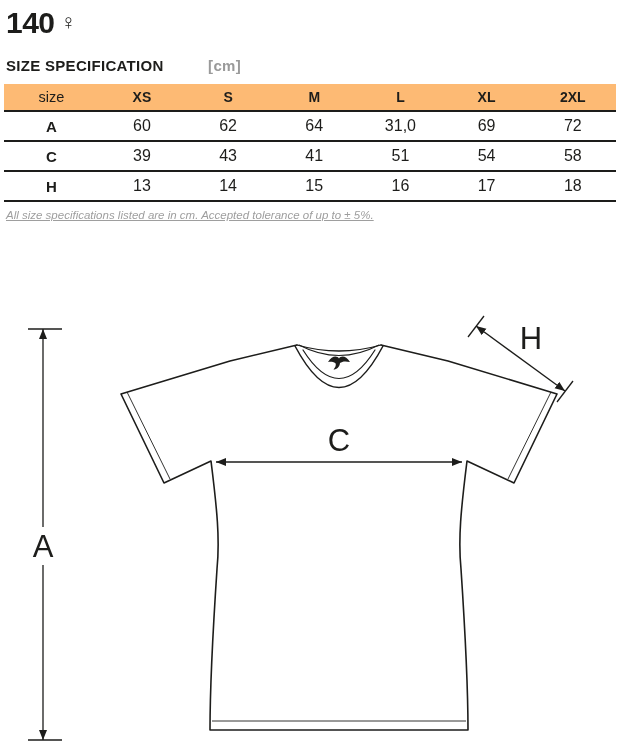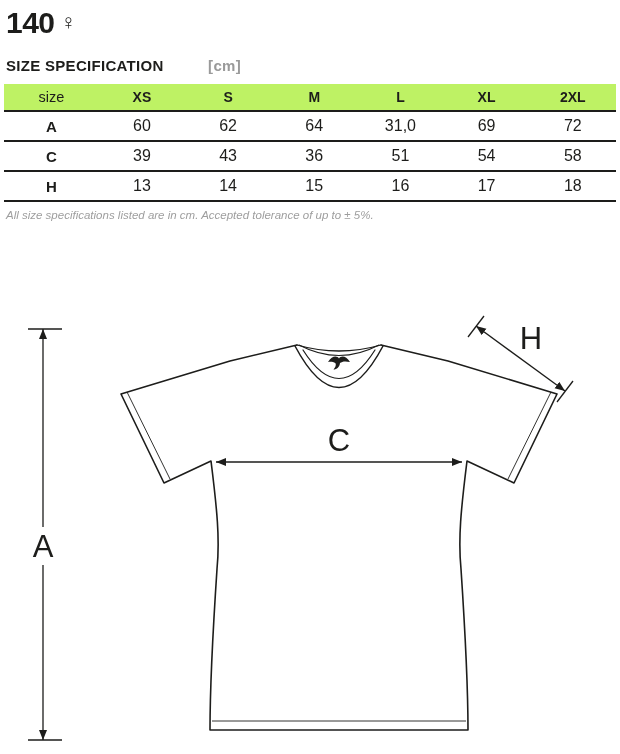--- a/index.html
+++ b/index.html
@@ -15,34 +15,34 @@
   .product-header { display: flex; align-items: center; padding: 2px 2px 0 2px; }
   .product-code { font-size: 30px; font-weight: 800; letter-spacing: -0.5px; }
   .product-name { font-size: 24px; font-weight: 700; margin-left: 7px; }
   .gender-symbol { font-size: 21px; font-weight: 400; margin-left: 6px; position: relative; top: -1px; }
 
   .section-title { font-size: 15px; font-weight: 700; letter-spacing: 0.3px; margin: 17px 2px 10px 2px; }
   .section-title .unit { color: #9a9a9a; font-weight: 700; padding-left: 40px; }
 
   table.size-table { width: 100%; border-collapse: collapse; table-layout: fixed; }
   table.size-table thead th {
-    background: #bef264; font-size: 14px; font-weight: 700;
+    background: #fdba74; font-size: 14px; font-weight: 700;
     height: 26px; text-align: center; padding: 0;
   }
   table.size-table thead th.size-col { font-weight: 400; font-size: 14.5px; }
   table.size-table tbody tr { height: 30px; }
   table.size-table tbody th, table.size-table tbody td {
     border-top: 2px solid #1d1d1b; text-align: center; padding: 0;
   }
   table.size-table tbody tr:last-child th,
   table.size-table tbody tr:last-child td { border-bottom: 2px solid #1d1d1b; }
   table.size-table tbody th { font-weight: 700; font-size: 15px; }
   table.size-table tbody td { font-weight: 400; font-size: 16px; }
 
-  .footnote { margin: 7px 2px 0 2px; font-style: italic; font-size: 11.5px; color: #9e9e9e; }
+  .footnote { margin: 7px 2px 0 2px; font-style: italic; font-size: 11.5px; color: #9e9e9e; text-decoration: underline; }
 
   svg.diagram { display: block; margin-top: 78px; }
   .dim-label { font-size: 31px; font-weight: 500; fill: #1d1d1b; font-family: "Liberation Sans", sans-serif; }
 </style>
 </head>
 <body>
 
 <div class="page">
 
   <header class="product-header">
@@ -83,21 +83,21 @@
         <td>62</td>
         <td>64</td>
         <td>31,0</td>
         <td>69</td>
         <td>72</td>
       </tr>
       <tr>
         <th>C</th>
         <td>39</td>
         <td>43</td>
-        <td>36</td>
+        <td>41</td>
         <td>51</td>
         <td>54</td>
         <td>58</td>
       </tr>
       <tr>
         <th>H</th>
         <td>13</td>
         <td>14</td>
         <td>15</td>
         <td>16</td>

